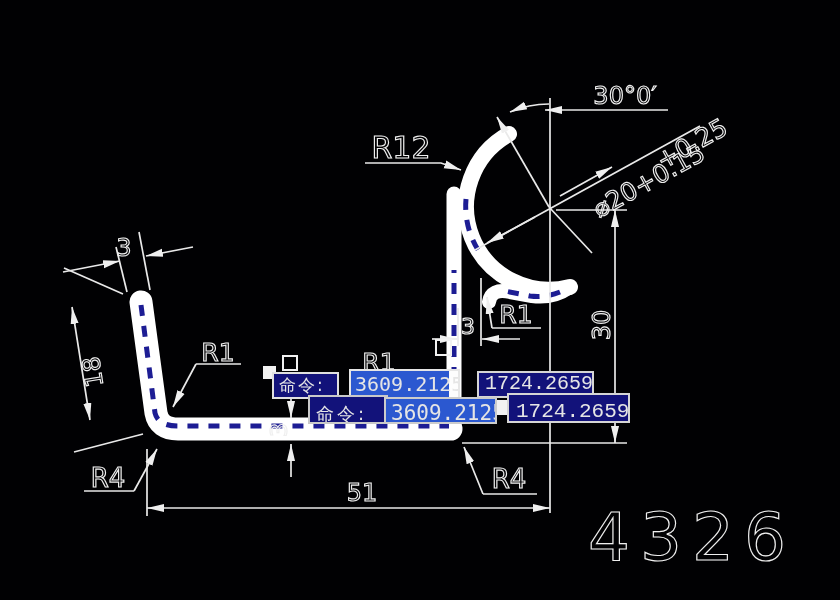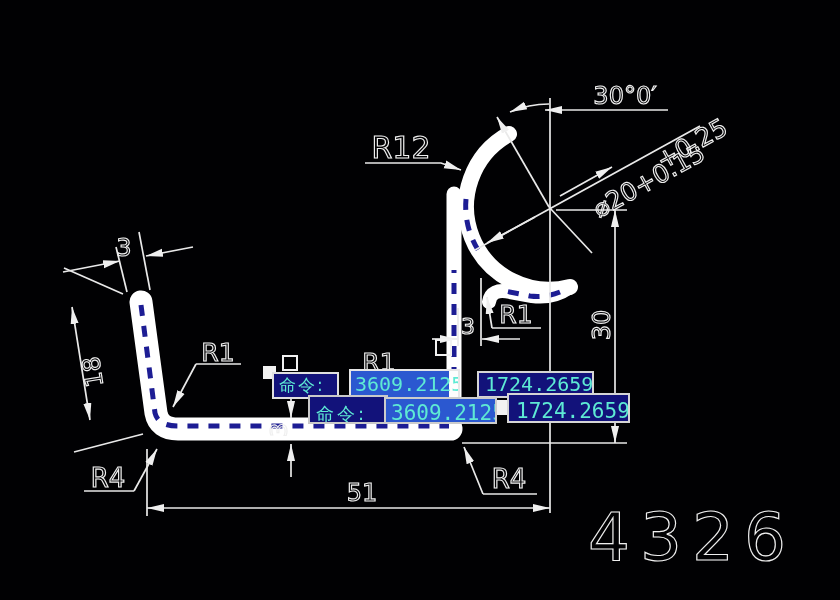--- a/index.html
+++ b/index.html
@@ -4,23 +4,23 @@
 <style>
   html,body{margin:0;padding:0;background:#000;}
   #viewport{position:relative;width:840px;height:600px;background:#010103;overflow:hidden;
             font-family:"DejaVu Sans", sans-serif;}
   #viewport svg{position:absolute;left:0;top:0;}
   .cadtext{fill:none;stroke:#efefef;stroke-width:1.15px;
            font-family:"DejaVu Sans", sans-serif;}
   .dimline{stroke:#e9e9e9;stroke-width:1.7;fill:none;}
   .profile{stroke:#ffffff;fill:none;stroke-linecap:round;stroke-linejoin:round;}
   .seldash{stroke:#1d1d94;fill:none;stroke-width:5;stroke-dasharray:11 10;stroke-linecap:butt;}
-  .cmdbox{position:absolute;box-sizing:border-box;color:#5eead4;overflow:hidden;white-space:nowrap;
+  .cmdbox{position:absolute;box-sizing:border-box;color:#e5e5e5;overflow:hidden;white-space:nowrap;
           font-family:"DejaVu Sans Mono", monospace;}
-  .navy{background:#12127a;}
+  .navy{background:#12127a;font-family:Liberation Mono, monospace;}
   .hlblue{background:#2b58d0;}
   .prompt1{left:272px;top:372px;width:67px;height:27px;border:2px solid #e0e0e0;
            font-size:17px;line-height:22px;padding-left:5px;letter-spacing:2px;
            font-family:"DejaVu Sans", sans-serif;}
   .val1x{left:349px;top:369px;width:111px;height:30px;border:2px solid #e6e6e6;background:#fdfdfd;}
   .val1x span{display:block;height:100%;width:98px;background:#2b58d0;font-size:20px;
               line-height:26px;padding-left:4px;box-sizing:border-box;}
   .val1y{left:477px;top:371px;width:117px;height:27px;border:2px solid #d5d5d5;
          font-size:20px;line-height:22px;padding-left:6px;}
   .prompt2{left:308px;top:395px;width:80px;height:29px;border:2px solid #c9c9c9;

